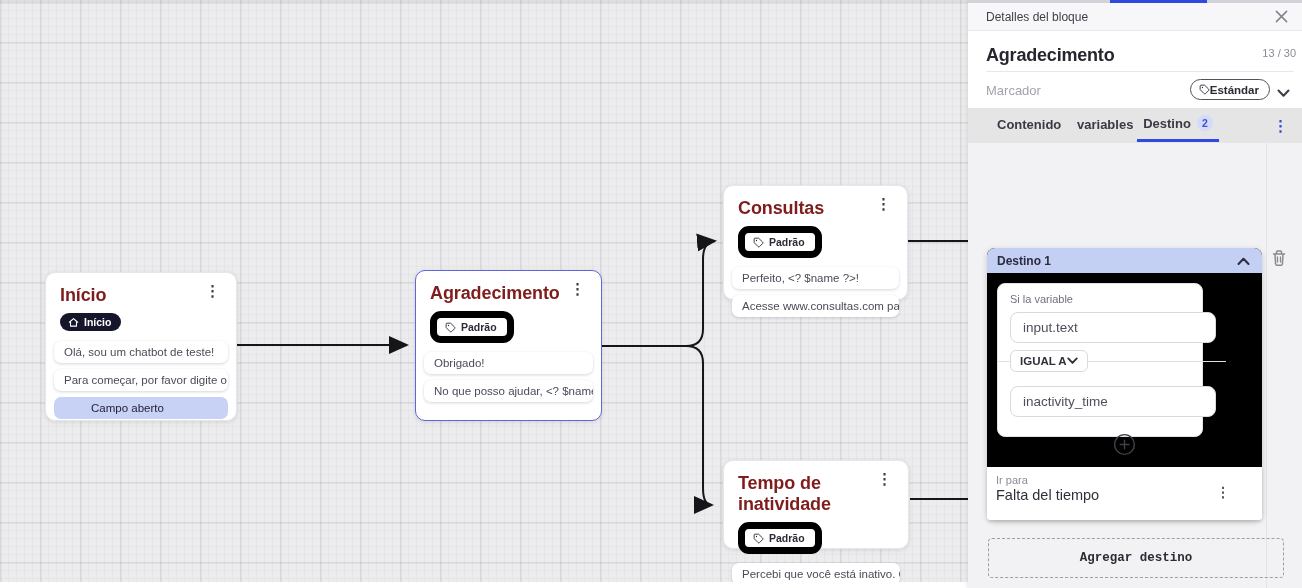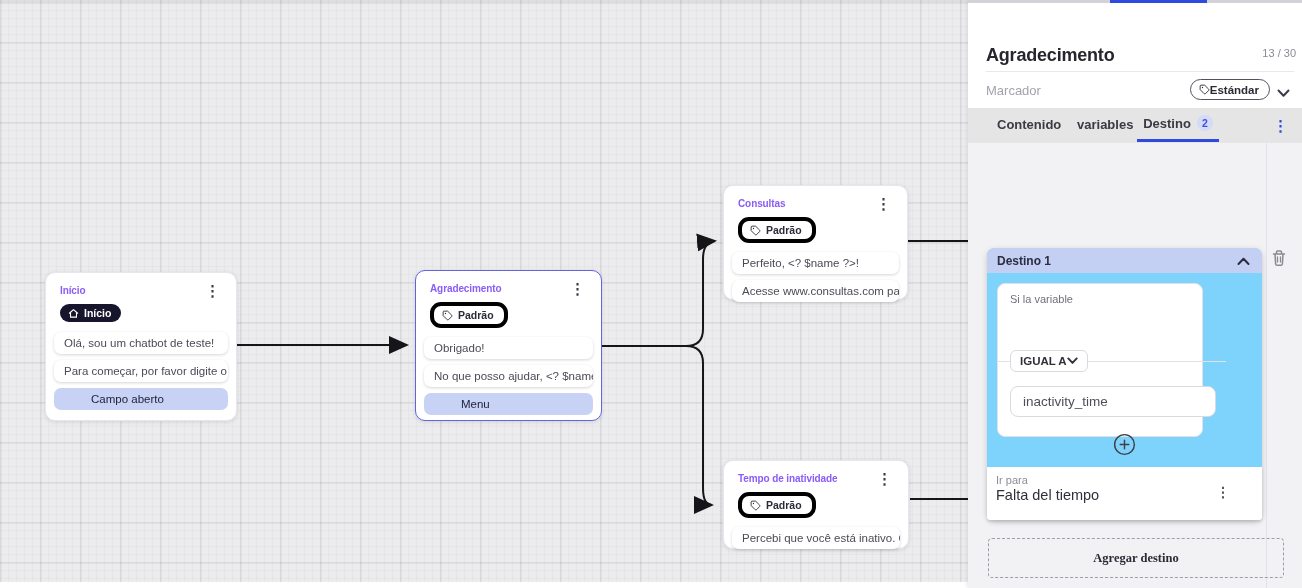--- a/index.html
+++ b/index.html
@@ -22,30 +22,30 @@
   .canvas-bottom-strip { position:absolute; left:0; bottom:0; width:968px; height:6px; background:#fff; }
   svg.edges { position:absolute; left:0; top:0; width:968px; height:588px; pointer-events:none; }
 
   
   .node {
     position:absolute; background:#fff; border:1px solid #e6e6ec; border-radius:10px;
     box-shadow:0 1px 4px rgba(30,30,50,0.12); padding:12px 14px 8px 14px;
   }
   .node.selected { border:1.5px solid #6065dd; }
   .node-head { display:flex; justify-content:space-between; align-items:flex-start; }
-  .node-title { font-size:10px; font-weight:bold; color:#8b5cf6; letter-spacing:-0.1px; }
+  .node-title { font-size:18px; font-weight:bold; color:#7f1d1d; letter-spacing:-0.1px; }
   .kebab { color:#3c3c4e; font-size:15px; font-weight:bold; line-height:12px; cursor:pointer; padding:0 2px; }
   .badge-dark {
     display:inline-flex; align-items:center; gap:5px; margin-top:7px;
     background:#15152b; color:#fff; border-radius:11px; padding:3px 10px 3px 8px;
     font-size:10.5px; font-weight:bold;
   }
   .badge-outline {
     display:inline-flex; align-items:center; gap:5px; margin-top:7px;
-    background:#fff; color:#2c2c38; border:4px solid #000000; border-radius:11px; padding:3px 10px 3px 8px;
+    background:#fff; color:#2c2c38; border:7px solid #000000; border-radius:11px; padding:3px 10px 3px 8px;
     font-size:10.5px; font-weight:bold;
   }
   .chips { margin-top:9px; display:flex; flex-direction:column; gap:6px; margin-left:-6px; margin-right:-6px; }
   .chip {
     background:#fff; border-radius:7px; box-shadow:0 1px 3px rgba(30,30,50,0.18);
     font-size:11.5px; color:#4b4b58; padding:5px 10px; white-space:nowrap; overflow:hidden;
   }
   .chip.hl { background:#c7d2f5; color:#23233d; font-weight:normal; box-shadow:none;padding-left:37px; }
 
   
@@ -73,21 +73,21 @@
   .tab-contenido { left:29px; }
   .tab-variables { left:109px; }
   .tab-destino { left:169px; width:82px; border-bottom:3px solid #2f4bdf; }
   .tab-badge { width:16px; height:16px; border-radius:50%; background:#d4dbf8; color:#3f51d6; font-size:10.5px; font-weight:bold; display:flex; align-items:center; justify-content:center; }
   .tabs-kebab { position:absolute; right:14px; top:9px; color:#2f4bdf; font-size:15px; font-weight:bold; cursor:pointer; }
 
   .panel-content { position:absolute; left:0; top:143px; width:334px; height:445px; background:#f2f2f4; }
   .content-vline { position:absolute; left:298px; top:0; width:1px; height:445px; background:#e4e4e8; }
   .description { position:absolute; left:18px; top:12px; font-size:12px; line-height:19px; color:#5b5b66; white-space:pre-line; width:300px; letter-spacing:-0.1px; }
 
-  .dest-card { position:absolute; left:19px; top:105px; width:275px; height:272px; background:#7dd3fc; border-radius:8px; box-shadow:0 2px 6px rgba(0,0,0,0.18); }
+  .dest-card { position:absolute; left:19px; top:105px; width:275px; height:272px; background:#000000; border-radius:8px; box-shadow:0 2px 6px rgba(0,0,0,0.18); }
   .dest-card-header {
     position:absolute; left:0; top:0; width:275px; height:25px; background:#c3cff3; border-radius:8px 8px 0 0;
     display:flex; align-items:center; padding:0 12px 0 10px; cursor:pointer;
   }
   .dest-card-title { flex:1; font-size:12px; font-weight:bold; color:#2c2c42; }
   .trash-btn { position:absolute; left:303px; top:106px; cursor:pointer; }
 
   .cond-card { position:absolute; left:10px; top:35px; width:206px; height:154px; background:#fff; border:1px solid #e2e2e6; border-radius:8px; }
   .cond-label { position:absolute; left:12px; top:9px; font-size:11px; color:#70707c; }
   .cond-input {
@@ -103,21 +103,21 @@
   }
   .plus-btn { position:absolute; left:126px; top:185px; width:23px; height:23px; cursor:pointer; }
   .goto-section { position:absolute; left:0; top:219px; width:275px; height:53px; background:#fff; border-radius:0 0 3px 3px; box-shadow:0 2px 3px rgba(0,0,0,0.12); }
   .goto-label { position:absolute; left:9px; top:7px; font-size:11px; color:#8c8c96; }
   .goto-value { position:absolute; left:9px; top:20px; font-size:14.5px; color:#2f2f3a; }
   .goto-kebab { position:absolute; right:32px; top:17px; color:#55555f; font-size:14px; font-weight:bold; letter-spacing:0; cursor:pointer; }
 
   .add-dest-btn {
     position:absolute; left:20px; top:395px; width:296px; height:40px; border:1.5px dashed #9aa0a8; border-radius:4px;
     background:transparent; font-size:12.5px; font-weight:bold; color:#2b2b36; text-align:center; line-height:38px; cursor:pointer;
-    font-family:Liberation Serif, serif;
+    font-family:Liberation Mono, monospace;
   }
 </style>
 </head>
 <body>
 
 <div class="screen">
 
   <div class="canvas">
     <svg class="edges">
       <defs>
@@ -158,21 +158,20 @@
       <span class="badge-outline">
         <svg width="11" height="11" viewBox="0 0 24 24">
             <path d="M21 11.2 L12.3 2.5 H4.5 A2 2 0 0 0 2.5 4.5 V12.3 L11.2 21 A2.2 2.2 0 0 0 14.3 21 L21 14.3 A2.2 2.2 0 0 0 21 11.2 Z" fill="none" stroke="#2c2c38" stroke-width="2"></path>
             <circle cx="7.6" cy="7.6" r="1.4" fill="#2c2c38"></circle>
           </svg>
         <span>Padrão</span>
       </span>
       <div class="chips">
         <div class="chip">Obrigado!</div>
         <div class="chip">No que posso ajudar, &lt;? $name ...</div>
-        <div class="chip hl">Menu</div>
       </div>
     </div>
 
     <div class="node" style="left:723px; top:183px; width:185px; height:115px;">
       <div class="node-head">
         <span class="node-title">Consultas</span>
         <span class="kebab">⋮</span>
       </div>
       <span class="badge-outline">
         <svg width="11" height="11" viewBox="0 0 24 24">
@@ -205,20 +204,28 @@
     </div>
 
     <div class="canvas-bottom-strip"></div>
   </div>
 
   <div class="panel">
     <div class="panel-topstrip">
       <div class="active-seg"></div>
     </div>
 
+    <div class="panel-header">
+      <span class="panel-header-title">Detalles del bloque</span>
+      <span class="close-btn">
+        <svg width="13" height="13" viewBox="0 0 14 14">
+            <path d="M1.5 1.5 L12.5 12.5 M12.5 1.5 L1.5 12.5" stroke="#82828c" stroke-width="1.6" stroke-linecap="round"></path>
+          </svg>
+      </span>
+    </div>
 
     <div class="panel-title">Agradecimento</div>
     <div class="panel-counter">13 / 30</div>
     <div class="title-divider"></div>
 
     <div class="marker-label">Marcador</div>
     <div class="marker-chip">
       <svg width="11" height="11" viewBox="0 0 24 24">
           <path d="M21 11.2 L12.3 2.5 H4.5 A2 2 0 0 0 2.5 4.5 V12.3 L11.2 21 A2.2 2.2 0 0 0 14.3 21 L21 14.3 A2.2 2.2 0 0 0 21 11.2 Z" fill="none" stroke="#2b2b36" stroke-width="2"></path>
           <circle cx="7.6" cy="7.6" r="1.4" fill="#2b2b36"></circle>
@@ -249,20 +256,21 @@
           <span class="dest-card-title">Destino 1</span>
           <span>
             <svg width="13" height="9" viewBox="0 0 13 9">
                 <path d="M1.5 7 L6.5 1.7 L11.5 7" fill="none" stroke="#2c2c42" stroke-width="2" stroke-linecap="round" stroke-linejoin="round"></path>
               </svg>
           </span>
         </div>
 
         <div class="cond-card">
           <span class="cond-label">Si la variable</span>
+          <input class="cond-input v1" value="input.text" style="">
           <div class="cond-divider"></div>
           <span class="op-btn">
             <span>IGUAL A</span>
             <svg width="11" height="8" viewBox="0 0 13 9">
                 <path d="M1.5 1.5 L6.5 6.8 L11.5 1.5" fill="none" stroke="#2f2f3a" stroke-width="2.2" stroke-linecap="round" stroke-linejoin="round"></path>
               </svg>
           </span>
           <input class="cond-input v2" value="inactivity_time" style="">
         </div>
 

